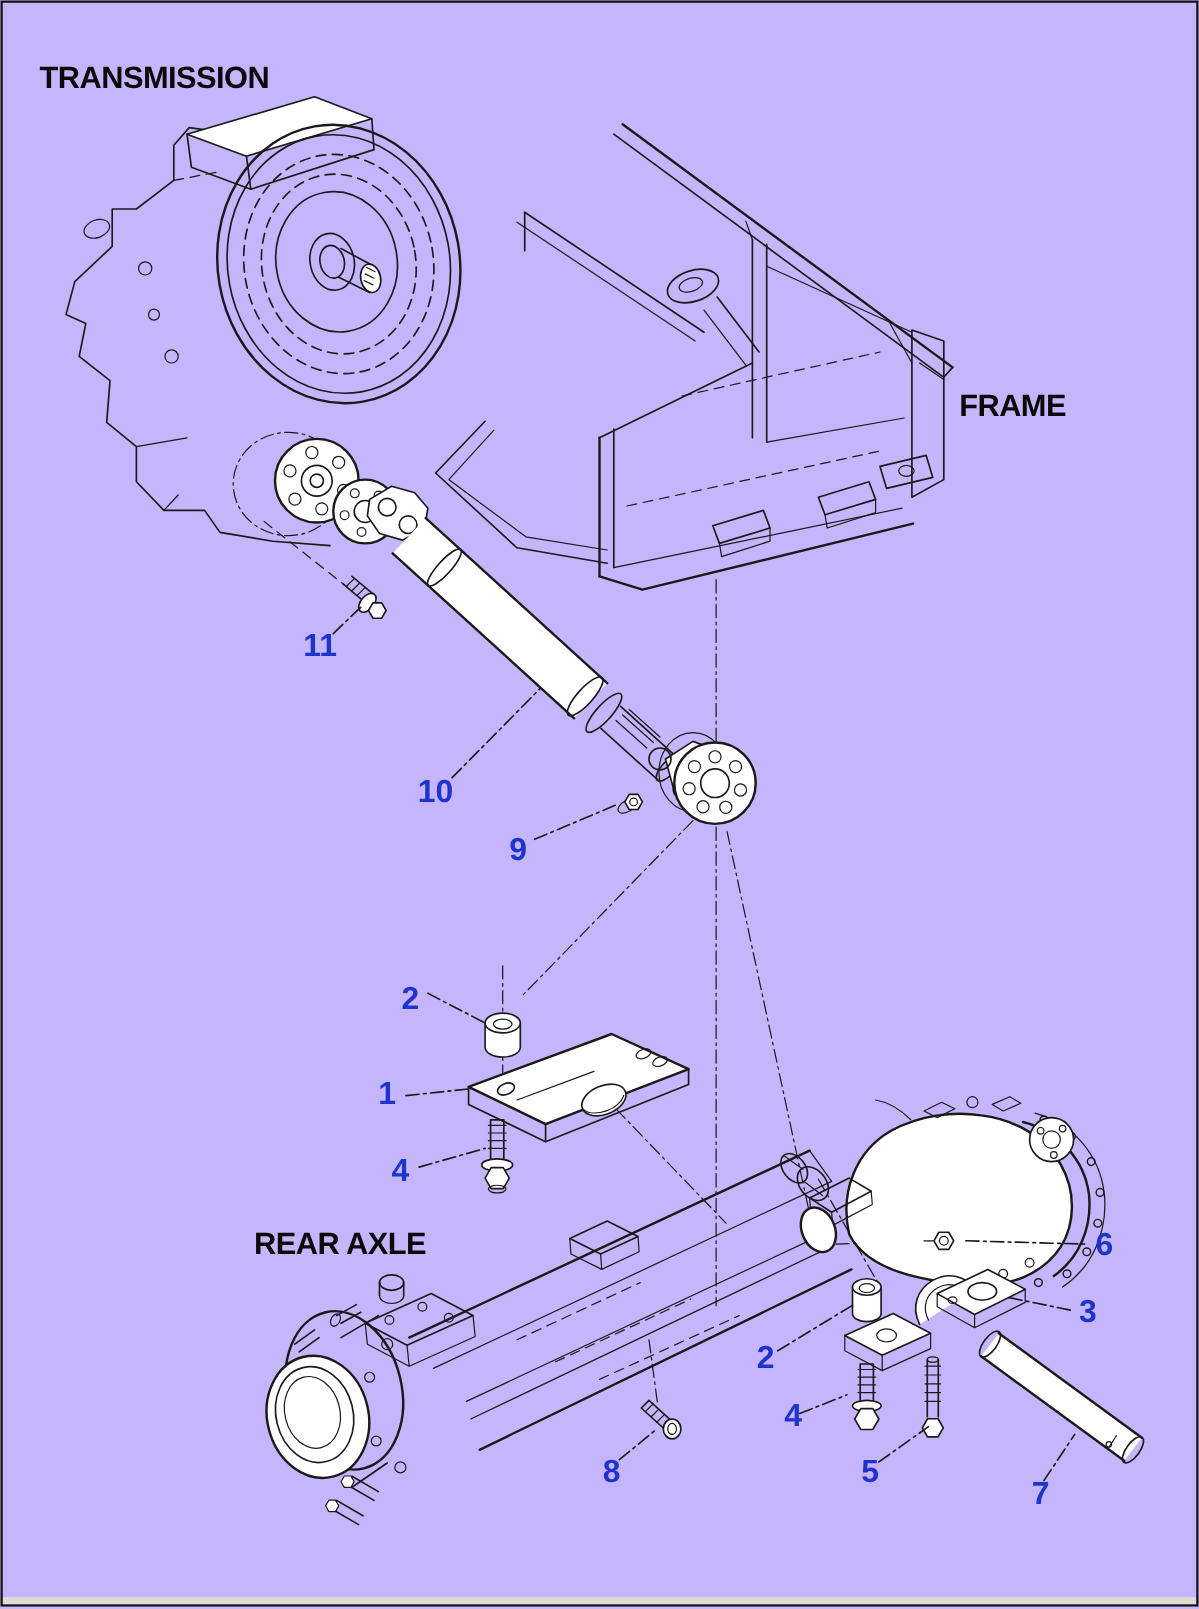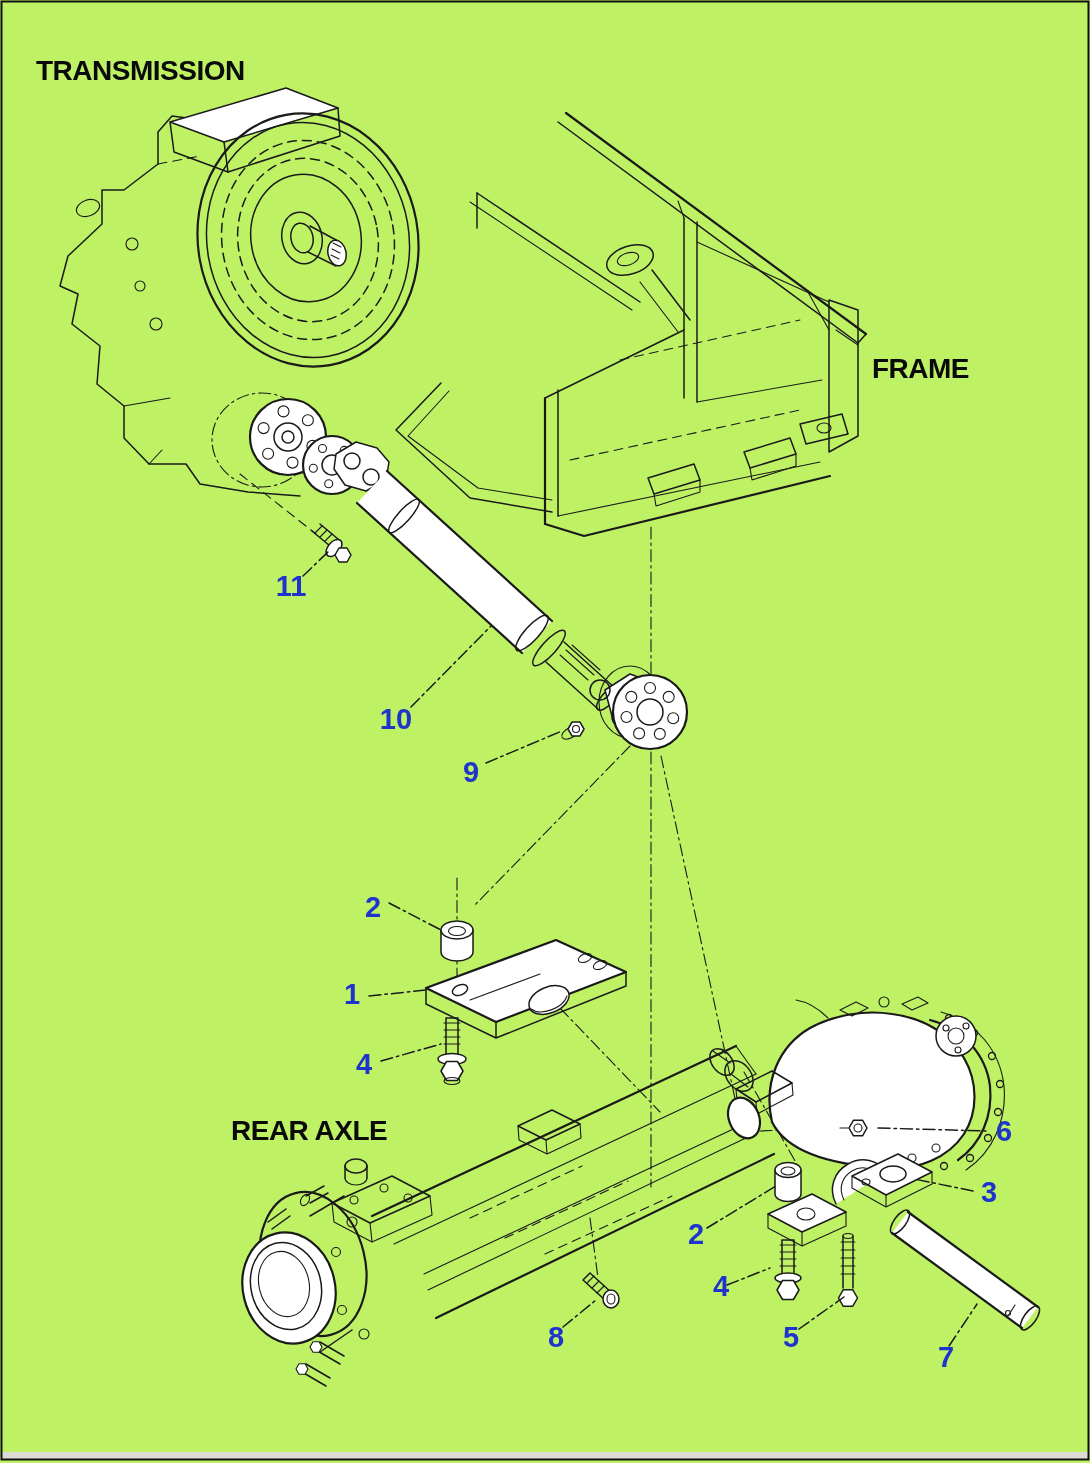--- a/index.html
+++ b/index.html
@@ -1,16 +1,16 @@
 <!DOCTYPE html>
 <html style="--line: #1a1a1a; --callout: #1e34cd;"><head>
 <meta charset="utf-8">
 <style>
   html,body{margin:0;padding:0;background:#f2f2ee;}
-  #page{position:relative;width:1090px;height:1463px;background:#bef264;overflow:hidden;
+  #page{position:relative;width:1090px;height:1463px;background:#c4b5fd;overflow:hidden;
         font-family:"Liberation Sans",sans-serif;}
   svg{position:absolute;inset:0;}
   .ln{fill:none;stroke:var(--line,#1a1a1a);stroke-width:1.5;stroke-linecap:round;stroke-linejoin:round}
   .ln2{fill:none;stroke:var(--line,#1a1a1a);stroke-width:2.2;stroke-linecap:round;stroke-linejoin:round}
   .lt{fill:none;stroke:var(--line,#1a1a1a);stroke-width:1.1;stroke-linecap:round;stroke-linejoin:round}
   .dsh{stroke-dasharray:9 6}
   .dd{stroke-dasharray:12 4 2.5 4}
   .wh{fill:#fff}
   .dot{fill:none;stroke:var(--line,#1a1a1a);stroke-width:1.3}
   .callout{font-weight:700;font-size:29px;fill:var(--callout,#1e34cd);text-anchor:middle;

